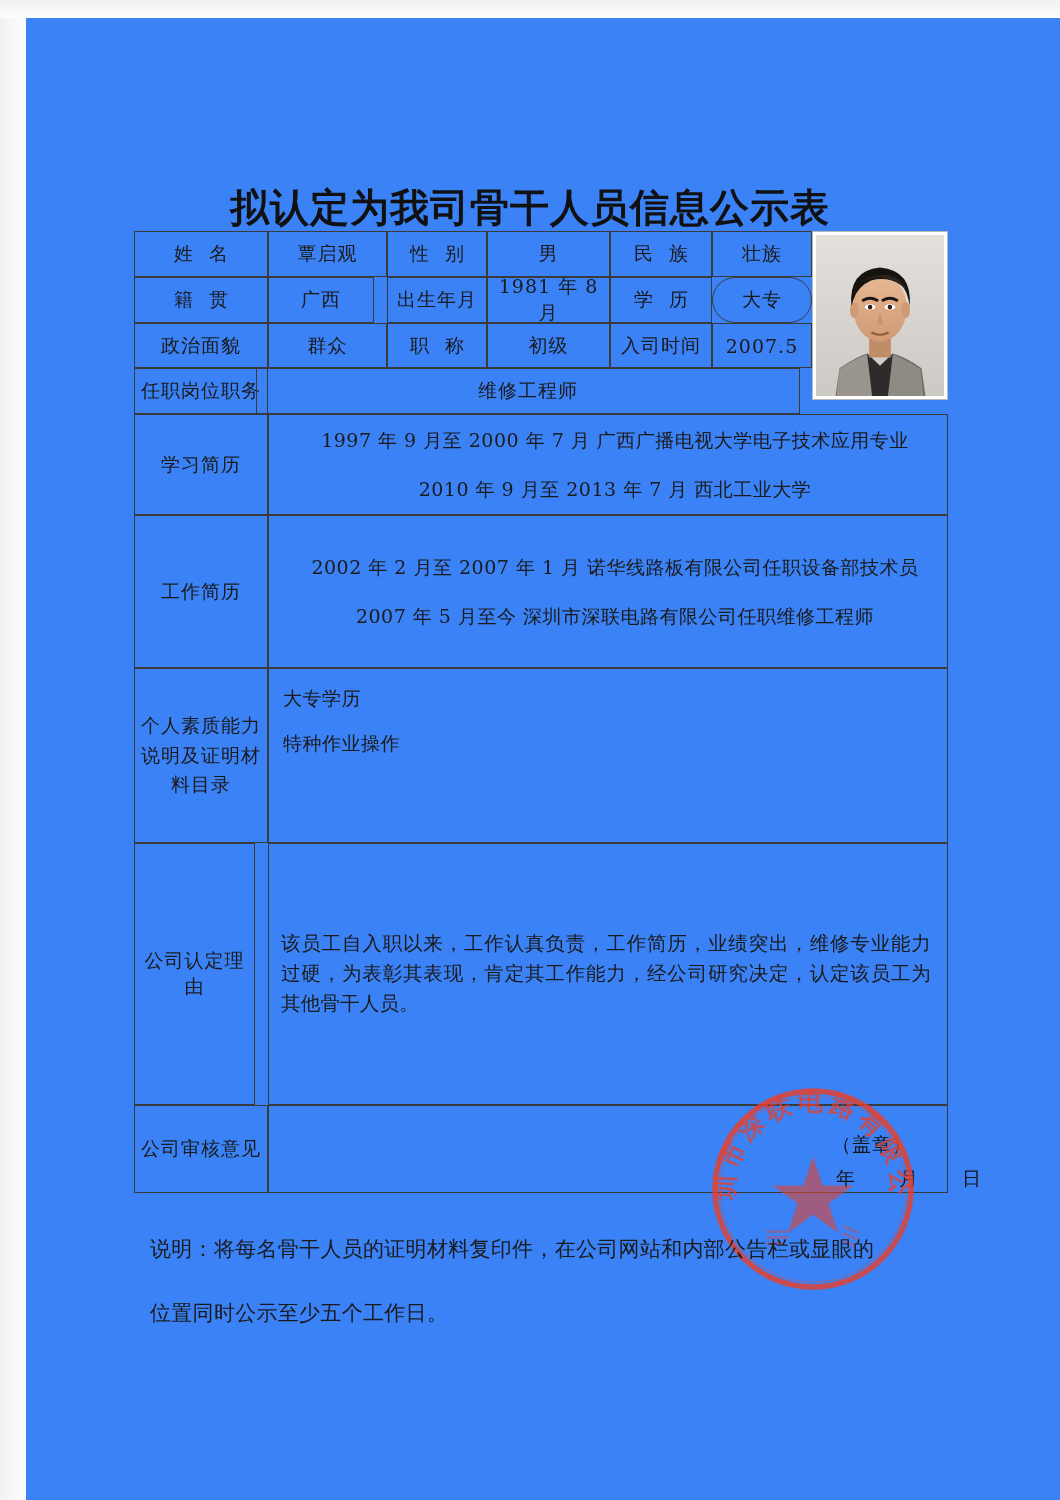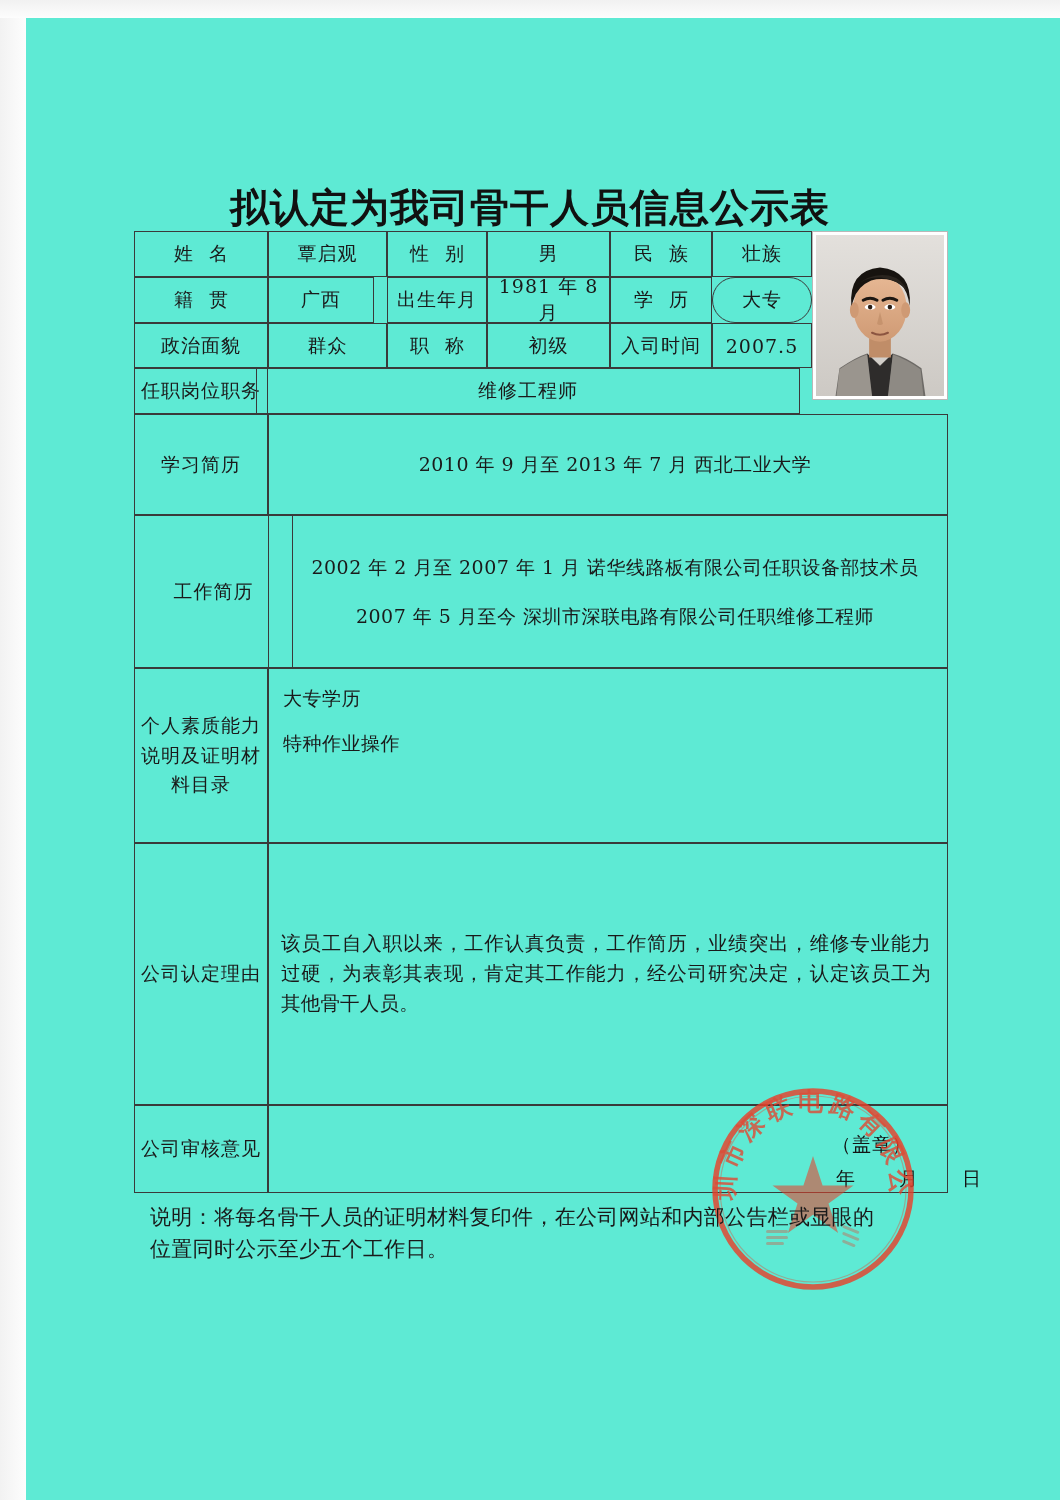--- a/index.html
+++ b/index.html
@@ -12,21 +12,21 @@
     height: 1500px;
     position: relative;
     font-family: "DejaVu Sans", "Liberation Sans", sans-serif;
     color: #1a1a1a;
     overflow: hidden;
   }
   
   .page {
     position: absolute;
     inset: 0;
-    background: #5eead4;
+    background: #3b82f6;
   }
   .scan-edge-left {
     position: absolute;
     left: 0; top: 0; bottom: 0; width: 26px;
     background: linear-gradient(90deg, #f2f2f2 0%, #fdfdfd 100%);
   }
   .scan-edge-top {
     position: absolute;
     left: 0; right: 0; top: 0; height: 18px;
     background: linear-gradient(180deg, #f1f1f1 0%, #fdfdfd 100%);
@@ -165,21 +165,21 @@
     position: absolute;
     left: 150px;
     top: 1202px;
     width: 790px;
     font-size: 21px;
     line-height: 1.5;
     font-family: "DejaVu Serif", "Liberation Serif", serif;
     letter-spacing: 0.3px;
     color: #1a1a1a;
   }
-  .note .nl { display: block; }
+  .note .nl { display: block; margin-top: 32px; }
 </style>
 </head>
 <body>
 
 <div class="page">
   <div class="scan-edge-left"></div>
   <div class="scan-edge-top"></div>
 
   <div class="title">拟认定为我司骨干人员信息公示表</div>
 
@@ -292,25 +292,26 @@
           <path d="M57 99 Q65 103 73 99" stroke="#8c5540" stroke-width="2.2" fill="none" stroke-linecap="round"></path>
         </svg>
       </div>
     </div>
 
     <div class="cell center" style="left:0px;  top:183px; width:134px; height:101px;">
       <span class="lbl-tight">学习简历</span>
     </div>
     <div class="cell center" style="left:134px;top:183px; width:680px; height:101px;">
       <span class="entry-list">
+        <span class="entry" style="margin-bottom:26px;">1997 年 9 月至 2000 年 7 月  广西广播电视大学电子技术应用专业</span>
         <span class="entry">2010 年 9 月至 2013 年 7 月  西北工业大学</span>
       </span>
     </div>
 
-    <div class="cell center" style="left:0px;  top:284px; width:159px; height:153px;">
+    <div class="cell center" style="left:0px;  top:284px; width:134px; height:153px;">
       <span class="lbl-tight">工作简历</span>
     </div>
     <div class="cell center" style="left:134px;top:284px; width:680px; height:153px;">
       <span class="entry-list">
         <span class="entry" style="margin-bottom:26px;">2002 年 2 月至 2007 年 1 月  诺华线路板有限公司任职设备部技术员</span>
         <span class="entry">2007 年 5 月至今      深圳市深联电路有限公司任职维修工程师</span>
       </span>
     </div>
 
     <div class="cell center" style="left:0px;  top:437px; width:134px; height:175px;">
@@ -320,21 +321,21 @@
         <span style="display:block">料目录</span>
       </span>
     </div>
     <div class="cell topleft" style="left:134px;top:437px; width:680px; height:175px; padding-top:18px;">
       <span class="entry-list">
         <span class="entry" style="margin-bottom:22px;">大专学历</span>
         <span class="entry">特种作业操作</span>
       </span>
     </div>
 
-    <div class="cell center" style="left:0px;  top:612px; width:134px; height:262px;">
+    <div class="cell center" style="left:0px;  top:612px; width:121px; height:262px;">
       <span class="lbl-tight">公司认定理由</span>
     </div>
     <div class="cell center" style="left:134px;top:612px; width:680px; height:262px;">
       <span class="para">该员工自入职以来，工作认真负责，工作简历，业绩突出，维修专业能力过硬，为表彰其表现，肯定其工作能力，经公司研究决定，认定该员工为其他骨干人员。</span>
     </div>
 
     <div class="cell center" style="left:0px;  top:874px; width:134px; height:88px;">
       <span class="lbl-tight">公司审核意见</span>
     </div>
     <div class="cell" style="left:134px;top:874px; width:680px; height:88px;"></div>

